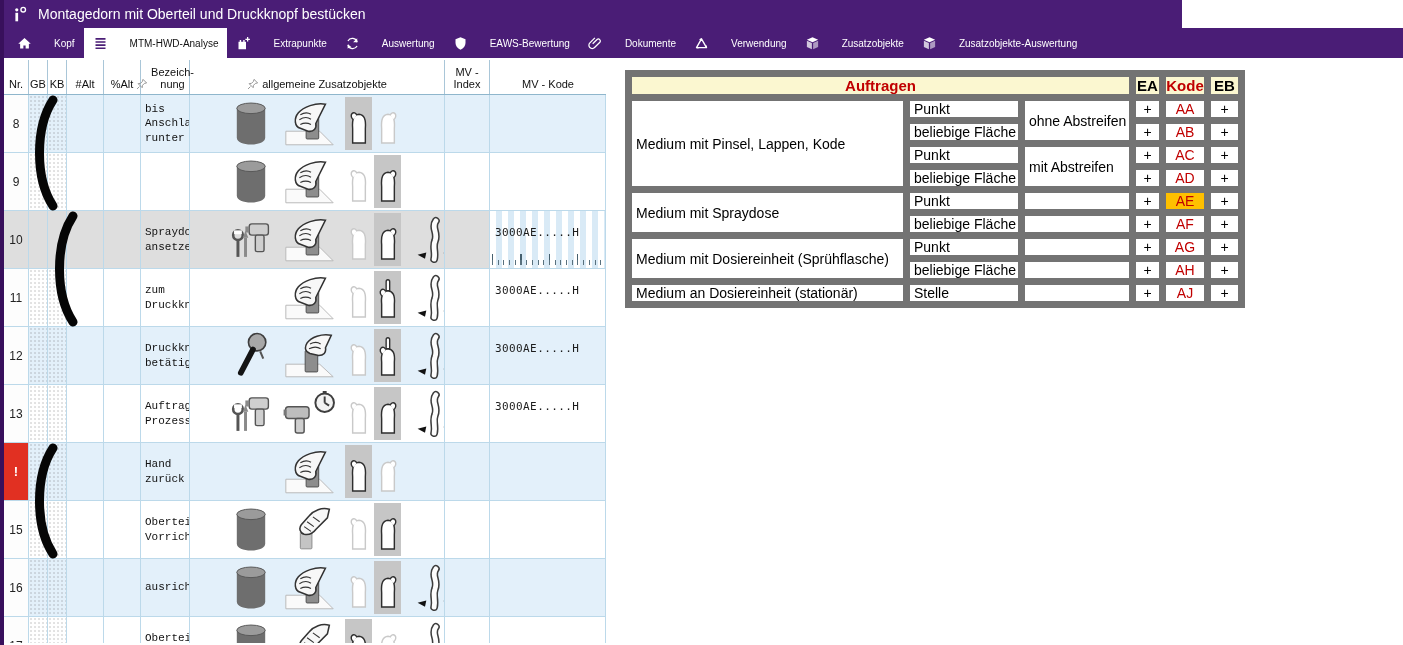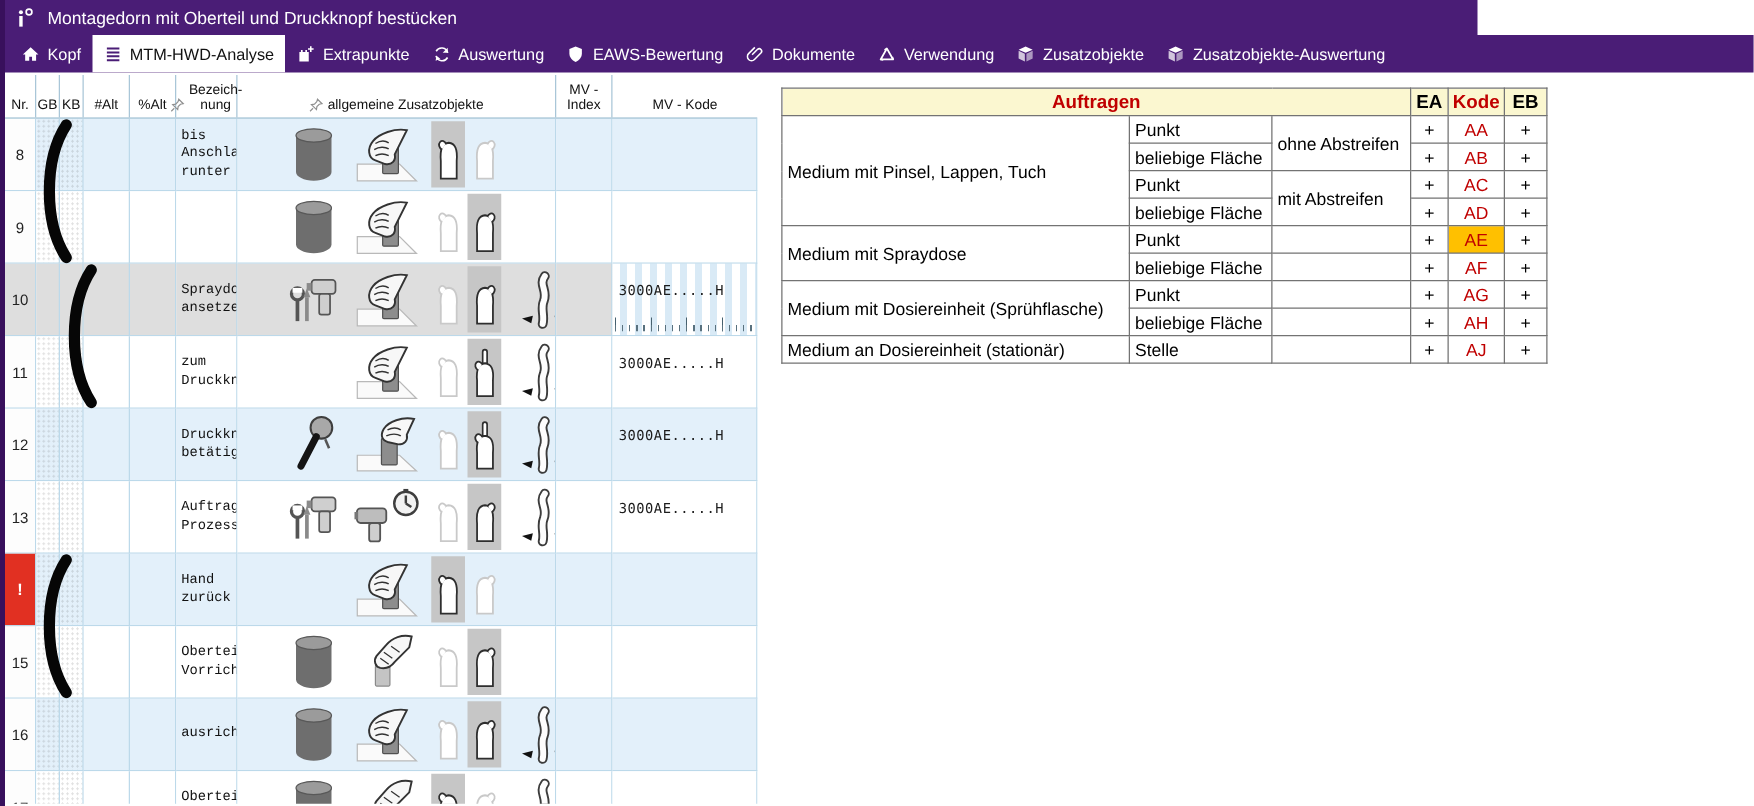--- a/index.html
+++ b/index.html
@@ -11,21 +11,21 @@
   html,body{width:1403px;height:645px;overflow:hidden;}
   body{font-family:"Liberation Sans",sans-serif;background:#fff;position:relative;}
 
   
   .left-edge{position:absolute;left:0;top:0;width:4px;height:645px;background:var(--purple-dark);z-index:20;}
   .titlebar{position:absolute;left:0;top:0;width:1182px;height:28px;background:var(--purple);color:#fff;
     display:flex;align-items:center;gap:9px;padding-left:12px;font-size:14px;z-index:10;}
   .appicon svg{width:17px;height:17px;display:block;}
   .tabbar{position:absolute;left:0;top:28px;width:1403px;height:30px;background:var(--purple);
     display:flex;align-items:stretch;padding-left:8px;overflow:hidden;z-index:10;}
-  .tab{display:flex;align-items:center;gap:6px;color:#fff;font-size:13px;padding:0 9px;white-space:nowrap;cursor:default;}
+  .tab{display:flex;align-items:center;gap:22px;color:#fff;font-size:10px;padding:0 9px;white-space:nowrap;cursor:default;}
   .tab.active{background:#fff;align-items:center;}
   .tab.active .tlabel{color:#111;}
   .tab{color:#fff;}
   .tab.active{color:var(--purple);}
   .ticon svg{width:15px;height:15px;display:block;}
 
   .main{position:absolute;left:4px;top:58px;width:1399px;height:587px;}
 
   
   .analysis{position:absolute;left:0;top:2px;width:602px;height:583px;overflow:hidden;background:#fff;}
@@ -68,21 +68,21 @@
 
   
   .detail{position:absolute;left:604px;top:4px;width:680px;}
   .dtoolbar{display:flex;align-items:center;height:22px;padding-left:3px;}
   .tool{display:inline-flex;align-items:center;justify-content:center;width:20px;height:20px;cursor:default;}
   .tool svg{width:18px;height:18px;display:block;}
   .tool + .tool{margin-left:9px;}
   .tool.undo{margin-left:13px;}
   .dtitle{margin-left:15px;font-size:14px;color:#1a1a1a;}
   table.codes{border-collapse:collapse;table-layout:fixed;margin:8px 0 0 17px;font-size:14px;background:#fff;}
-  .codes td{border:1px solid #737373;height:22px;padding:0 2px 0 4px;white-space:nowrap;overflow:hidden;color:#000;background:#fff;vertical-align:middle;}
+  .codes td{border:7px solid #737373;height:22px;padding:0 2px 0 4px;white-space:nowrap;overflow:hidden;color:#000;background:#fff;vertical-align:middle;}
   .codes td.th-title{background:var(--hdryellow);color:var(--codered);font-weight:bold;text-align:center;font-size:15px;padding:0;}
   .codes td.thc{background:var(--hdryellow);font-weight:bold;text-align:center;padding:0;font-size:15px;}
   .codes td.thc.kode{color:var(--codered);}
   .codes td.plus{text-align:center;padding:0;}
   .codes td.kodec{color:var(--codered);text-align:center;padding:0;}
   .codes td.kodec.sel{background:var(--hlorange);}
 </style>
 </head>
 <body>
 
@@ -708,21 +708,21 @@
           <col style="width:34px">
         </colgroup>
       <tbody>
           <tr>
             <td class="th-title" colspan="3">Auftragen</td>
             <td class="thc">EA</td>
             <td class="thc kode">Kode</td>
             <td class="thc">EB</td>
           </tr>
           <tr>
-            <td rowspan="4">Medium mit Pinsel, Lappen, Tuch</td>
+            <td rowspan="4">Medium mit Pinsel, Lappen, Kode</td>
             <td>Punkt</td>
             <td rowspan="2">ohne Abstreifen</td>
             <td class="plus">+</td>
             <td class="kodec">AA</td>
             <td class="plus">+</td>
           </tr>
           <tr>
             <td>beliebige Fläche</td>
             <td class="plus">+</td>
             <td class="kodec">AB</td>

